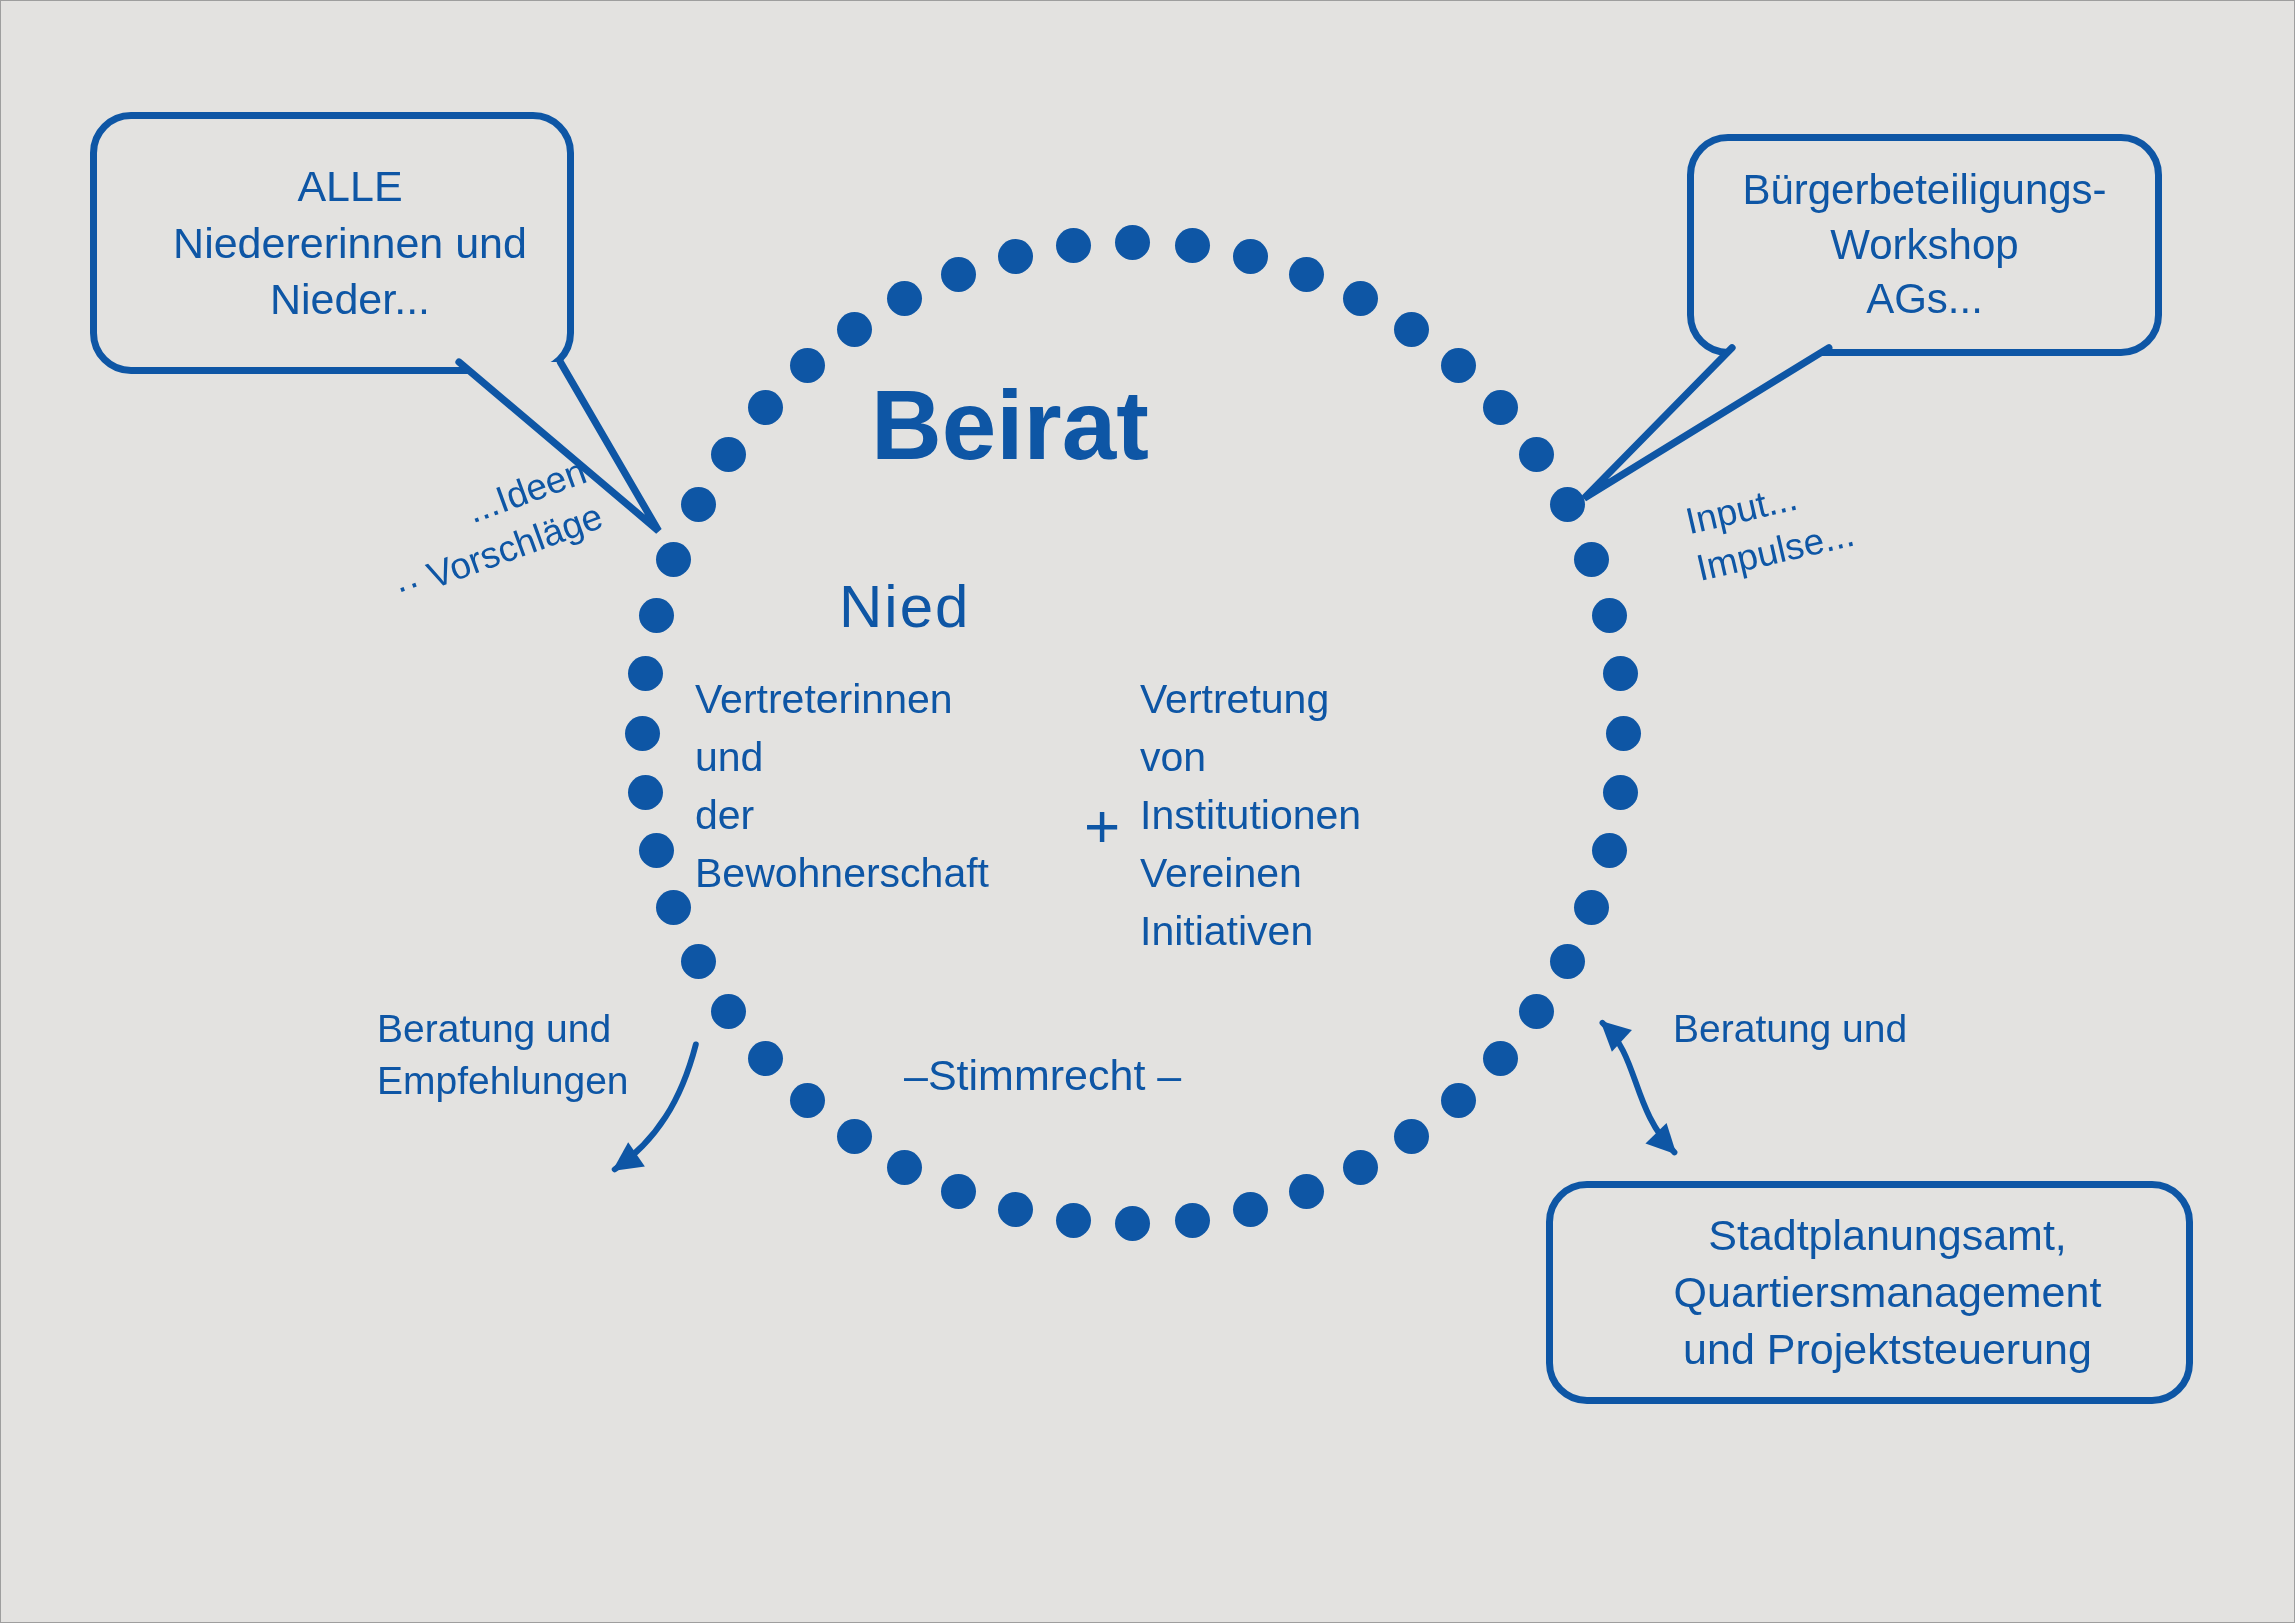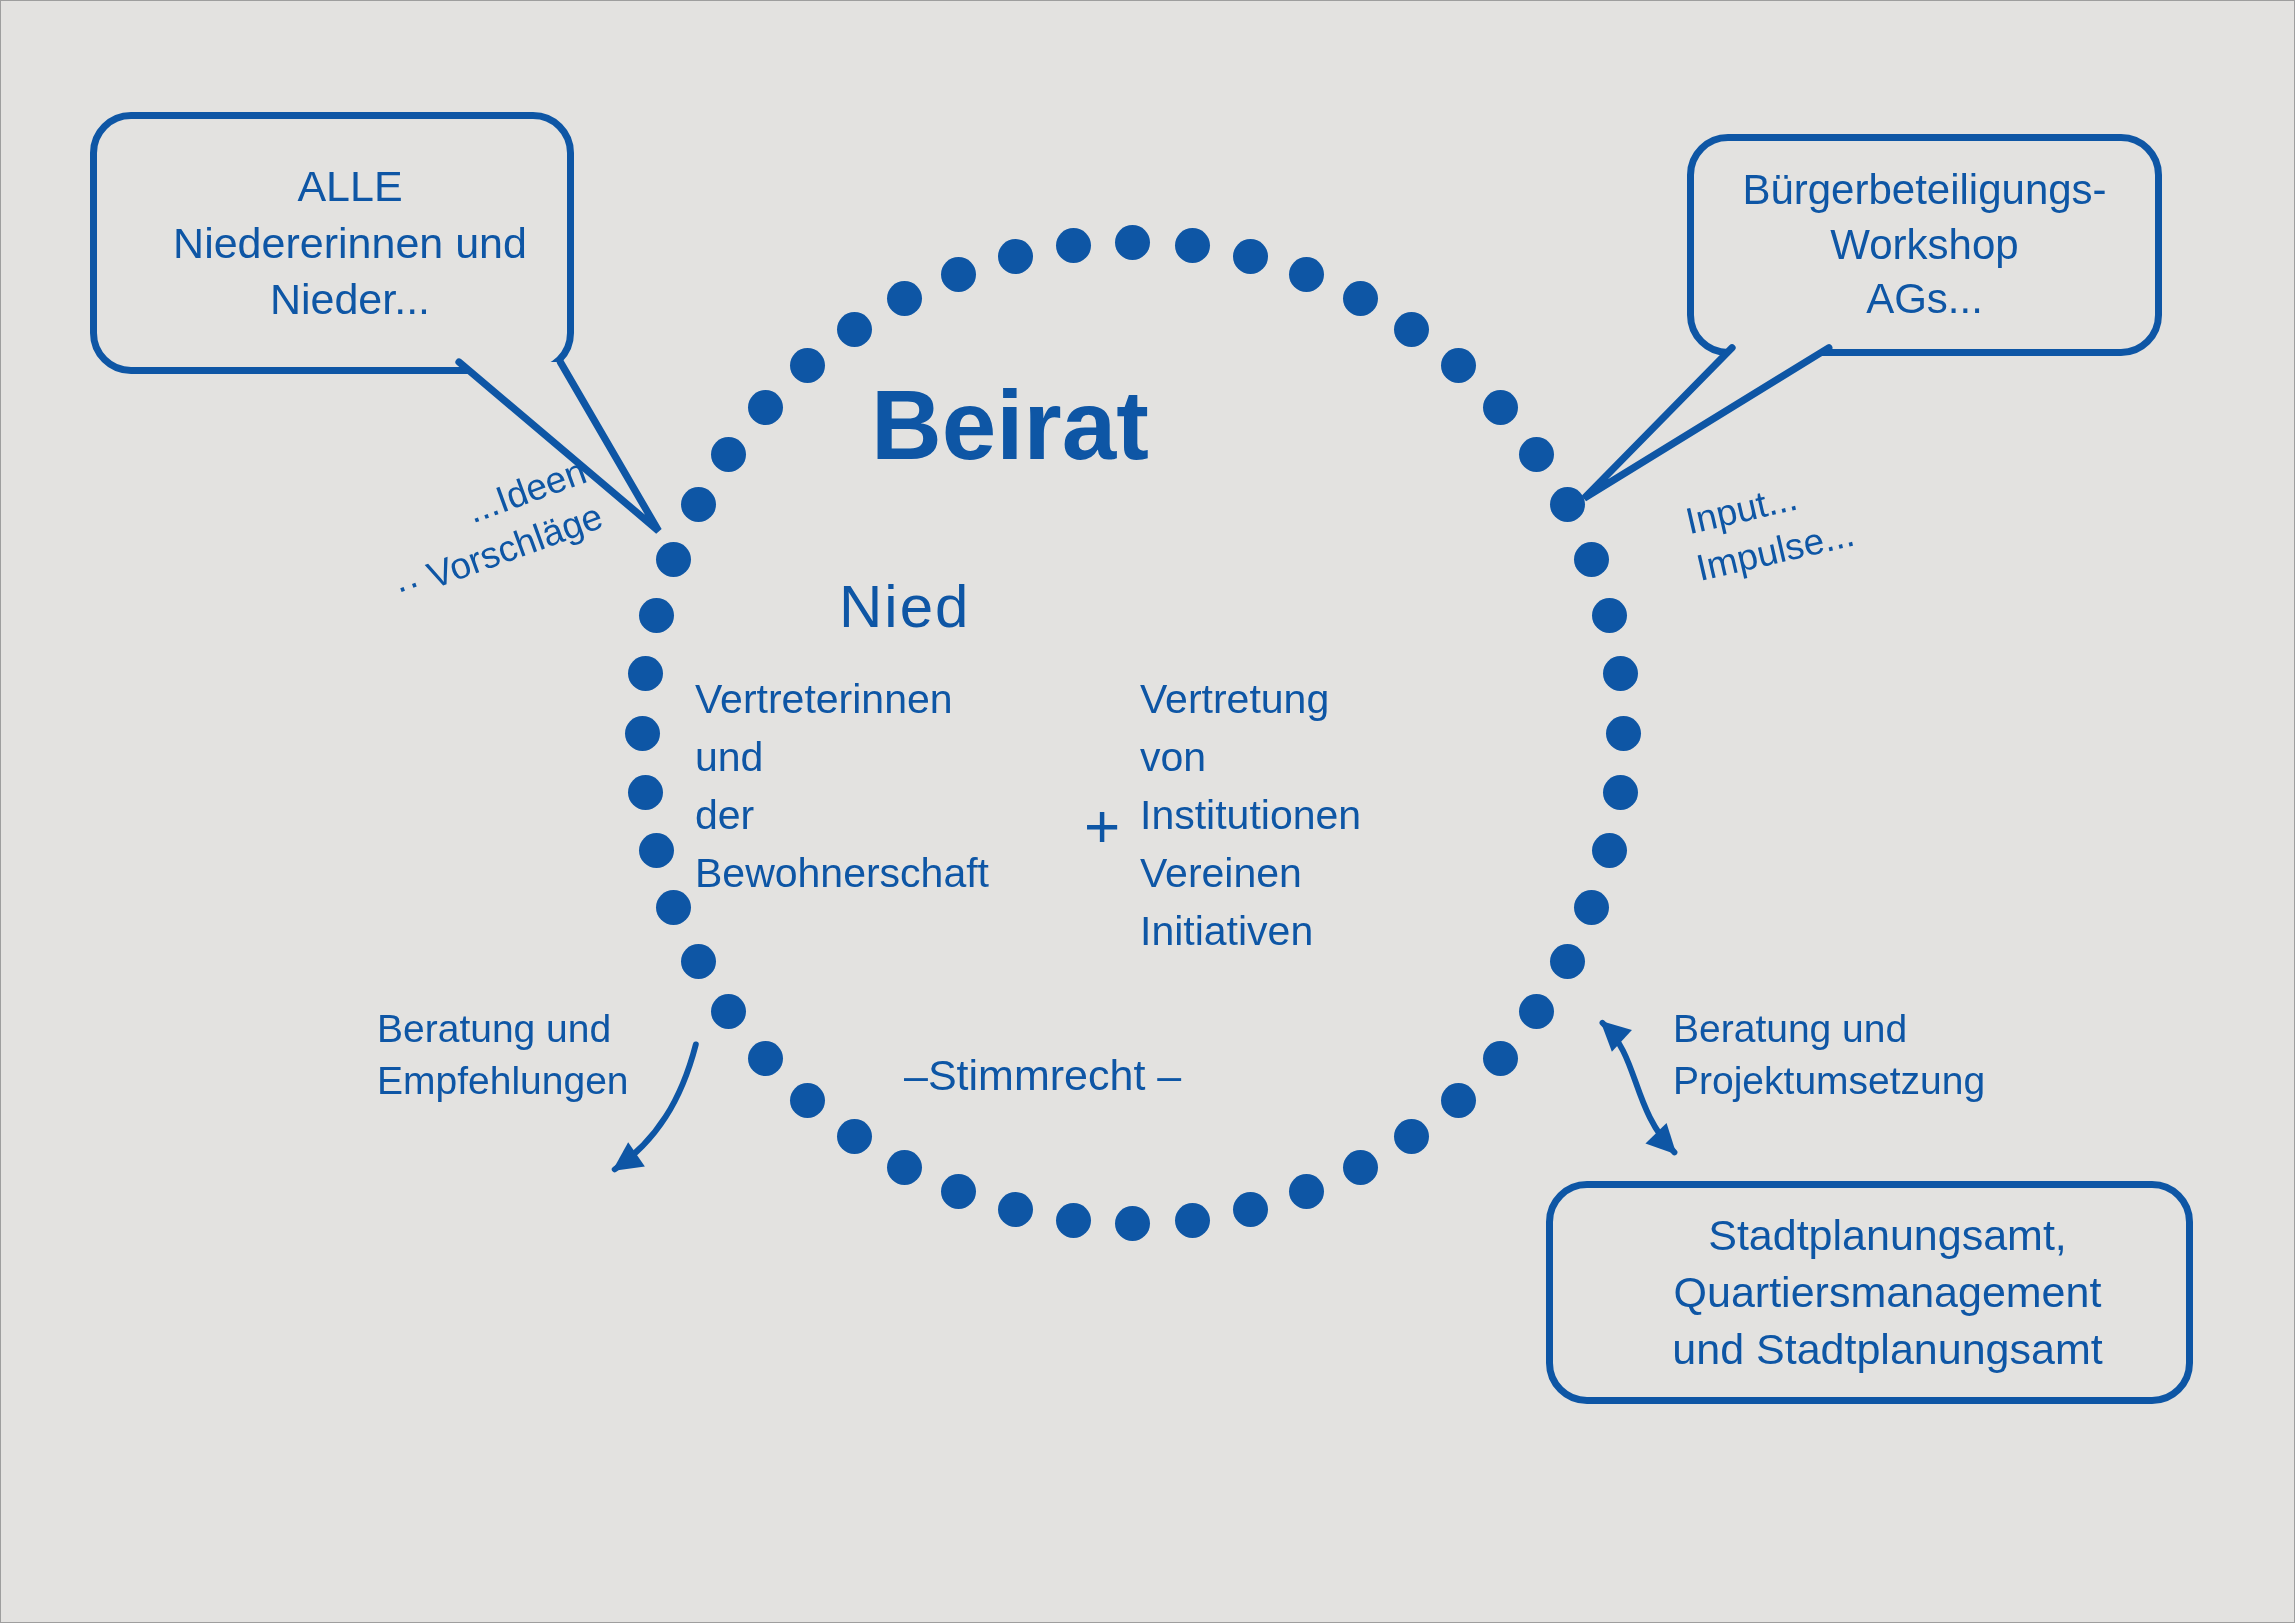--- a/index.html
+++ b/index.html
@@ -145,41 +145,40 @@
   <div class="bubble" style="left:1686px;top:133px;width:475px;height:222px;font-size:42px;line-height:1.3;">
     <span>Bürgerbeteiligungs-</span>
     <span>Workshop</span>
     <span>AGs...</span>
   </div>
 
 
   <div class="bubble bubbletext" style="left:1545px;top:1180px;width:647px;height:223px;">
     <span>Stadtplanungsamt,</span>
     <span>Quartiersmanagement</span>
-    <span>und Stadtplanungsamt</span>
+    <span>und Projektsteuerung</span>
   </div>
 
   <div class="abs rotlabel" style="left:363px;top:484px;width:236px;text-align:right;transform:rotate(-20deg);">
     <span class="line">...Ideen</span>
     <span class="line">·· Vorschläge</span>
   </div>
 
   <div class="abs rotlabel" style="left:1688px;top:472px;width:222px;text-align:left;transform:rotate(-13deg);">
     <span class="line">Input...</span>
     <span class="line">Impulse...</span>
   </div>
 
   <div class="abs center-text smalllabel" style="left:376px;top:1002px;width:281px;">
     <span class="line">Beratung und</span>
     <span class="line">Empfehlungen</span>
   </div>
 
   <div class="abs smalllabel" style="left:1672px;top:1002px;width:353px;text-align:left;">
     <span class="line">Beratung und</span>
-    <span class="line">Projektumsetzung</span>
   </div>
 
   <svg class="overlay" width="2295" height="1623" viewBox="0 0 3508 2481">
     <defs>
       <marker id="arrowhead" viewBox="0 0 12 12" refX="10" refY="6" markerWidth="6" markerHeight="6" orient="auto-start-reverse">
         <path d="M1,1 L11,6 L1,11 Z" class="mfill"></path>
       </marker>
     </defs>
 
     <path class="tail" d="M 700 552 L 1005 810 L 855 552"></path>

